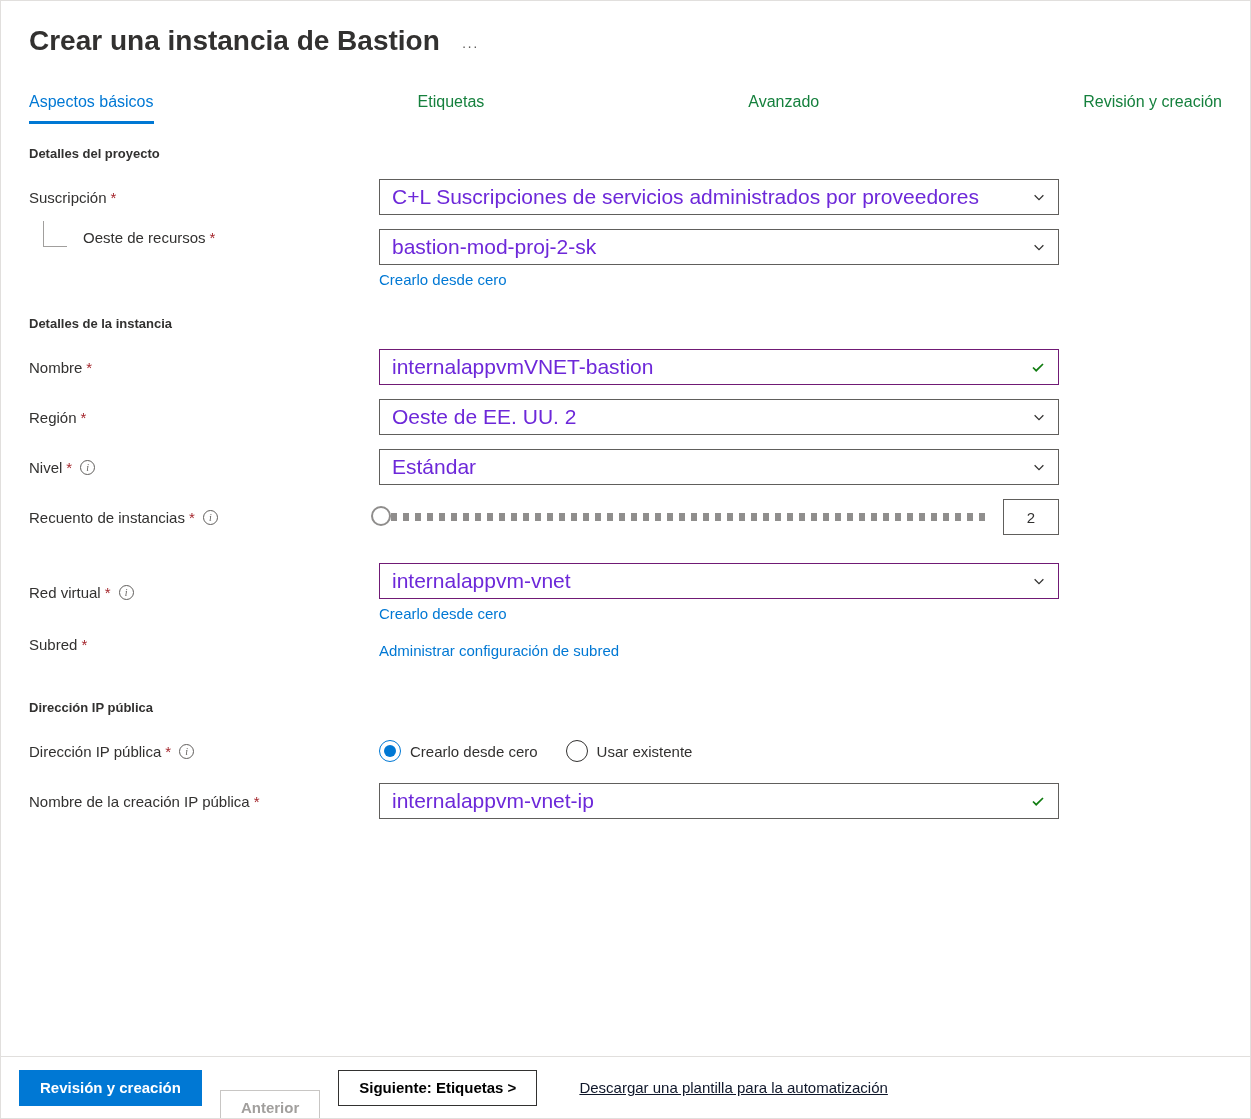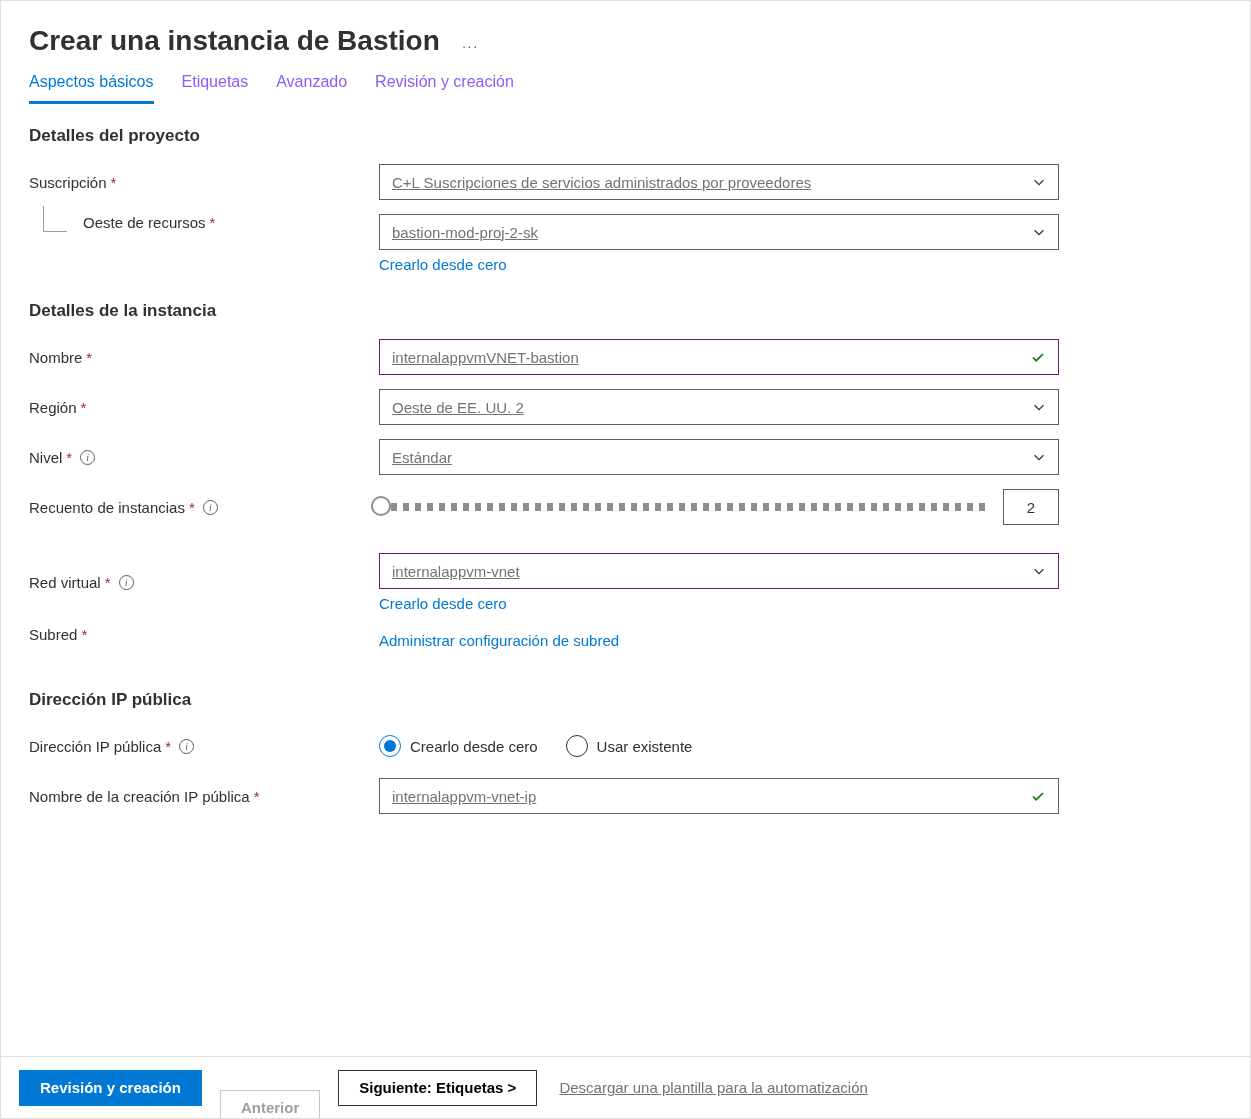--- a/index.html
+++ b/index.html
@@ -15,42 +15,43 @@
     }
     .content {
       padding: 24px 28px 0 28px;
       height: 1040px;
       overflow: hidden;
     }
     h1 {
       font-size: 28px;
       font-weight: 600;
       display: inline-block;
-      margin-bottom: 16px;
+      margin-bottom: 36px;
     }
     .ellipsis-btn {
       display: inline-block;
       margin-left: 14px;
       color: #605e5c;
       font-size: 14px;
       letter-spacing: 1px;
       vertical-align: middle;
       cursor: pointer;
       padding: 4px;
     }
     .tabs {
       display: flex;
       gap: 28px;
       border-bottom: none;
       margin-bottom: 22px;
+      justify-content: space-between;
     }
     .tab {
       padding: 0 0 10px 0;
       font-size: 16px;
-      color: #8b5cf6;
+      color: #15803d;
       cursor: pointer;
       border-bottom: 3px solid transparent;
     }
     .tab.active {
       color: #0078d4;
       border-bottom: 3px solid #0078d4;
       font-weight: 400;
     }
     .intro {
       font-size: 15px;
@@ -63,21 +64,21 @@
       cursor: pointer;
     }
     .ext-icon {
       display: inline-block;
       width: 12px;
       height: 12px;
       margin-left: 4px;
       vertical-align: baseline;
     }
     .section-title {
-      font-size: 17px;
+      font-size: 13px;
       font-weight: 600;
       margin-bottom: 18px;
       margin-top: 8px;
     }
     .form-row {
       display: flex;
       align-items: center;
       margin-bottom: 14px;
       min-height: 36px;
     }
@@ -123,28 +124,27 @@
     }
     .field-col {
       flex: 0 0 680px;
     }
     .select, .text-input {
       width: 100%;
       height: 36px;
       border: 1px solid #605e5c;
       background: #fff;
       padding: 0 12px;
-      font-size: 15px;
-      color: #737373;
+      font-size: 21px;
+      color: #6d28d9;
       display: flex;
       align-items: center;
       justify-content: space-between;
       cursor: pointer;
       position: relative;
-      text-decoration: underline;
     }
     .select.selected-purple, .text-input.selected-purple {
       border: 1px solid #701a75;
     }
     .chevron {
       width: 14px;
       height: 14px;
       flex-shrink: 0;
     }
     .checkmark {
@@ -255,25 +255,25 @@
       color: #a19f9d;
       border-color: #c8c6c4;
       cursor: not-allowed;
       font-weight: 700;
       margin-top: 40px;
     }
     .btn.next {
       font-weight: 600;
     }
     .footer-link {
-      color: #737373;
+      color: #0f172a;
       text-decoration: underline;
       cursor: pointer;
       font-size: 15px;
-      margin-left: 4px;
+      margin-left: 24px;
     }
   </style>
 </head>
 <body>
 
 <div class="content">
   <div>
     <h1>Crear una instancia de Bastion</h1>
     <span class="ellipsis-btn">···</span>
   </div>

